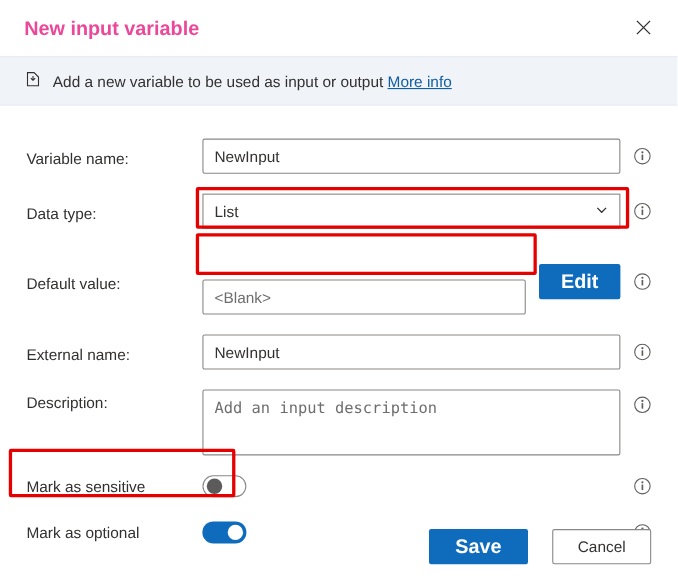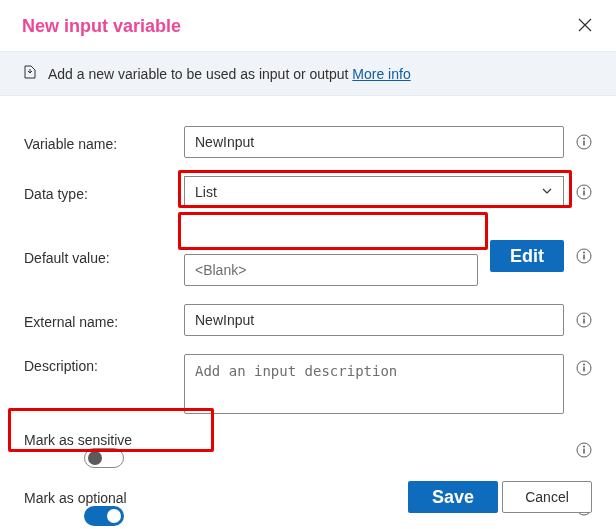--- a/index.html
+++ b/index.html
@@ -47,23 +47,23 @@
   .hl-optional { left: 8px;   top: 408px; width: 206px; height: 44px; }
 
   .toggle { width: 40px; height: 20px; border-radius: 10px; position: relative; cursor: pointer; }
   .toggle .knob { width: 14px; height: 14px; border-radius: 50%; position: absolute; top: 3px; }
   .toggle.off { background: #fff; border: 1px solid #8a8886; }
   .toggle.off .knob { background: #5b5b5b; left: 3px; top: 2px; }
   .toggle.on { background: #0f6cbd; }
   .toggle.on .knob { background: #fff; right: 3px; }
 
   .toggle-row { display: flex; align-items: center; margin-top: 14px; justify-content: space-between; padding-right: 0;}
-  .toggle-row .left { display:flex; align-items:center;flex-direction:column;}
+  .toggle-row .left { display:flex; align-items:center;}
   .toggle-row .form-label { padding-top: 0;}
-  .footer { position: absolute; right: 24px; bottom: 16px; display: flex; gap: 4px; }
+  .footer { position: absolute; right: 24px; bottom: 16px; display: flex; gap: 22px; }
   .dl-icon svg { width: 16px; height: 16px; }
 </style>
 </head>
 <body>
 
 <div class="dialog">
 
   <div class="header">
     <h1>New input variable</h1>
     <button class="close-btn">

